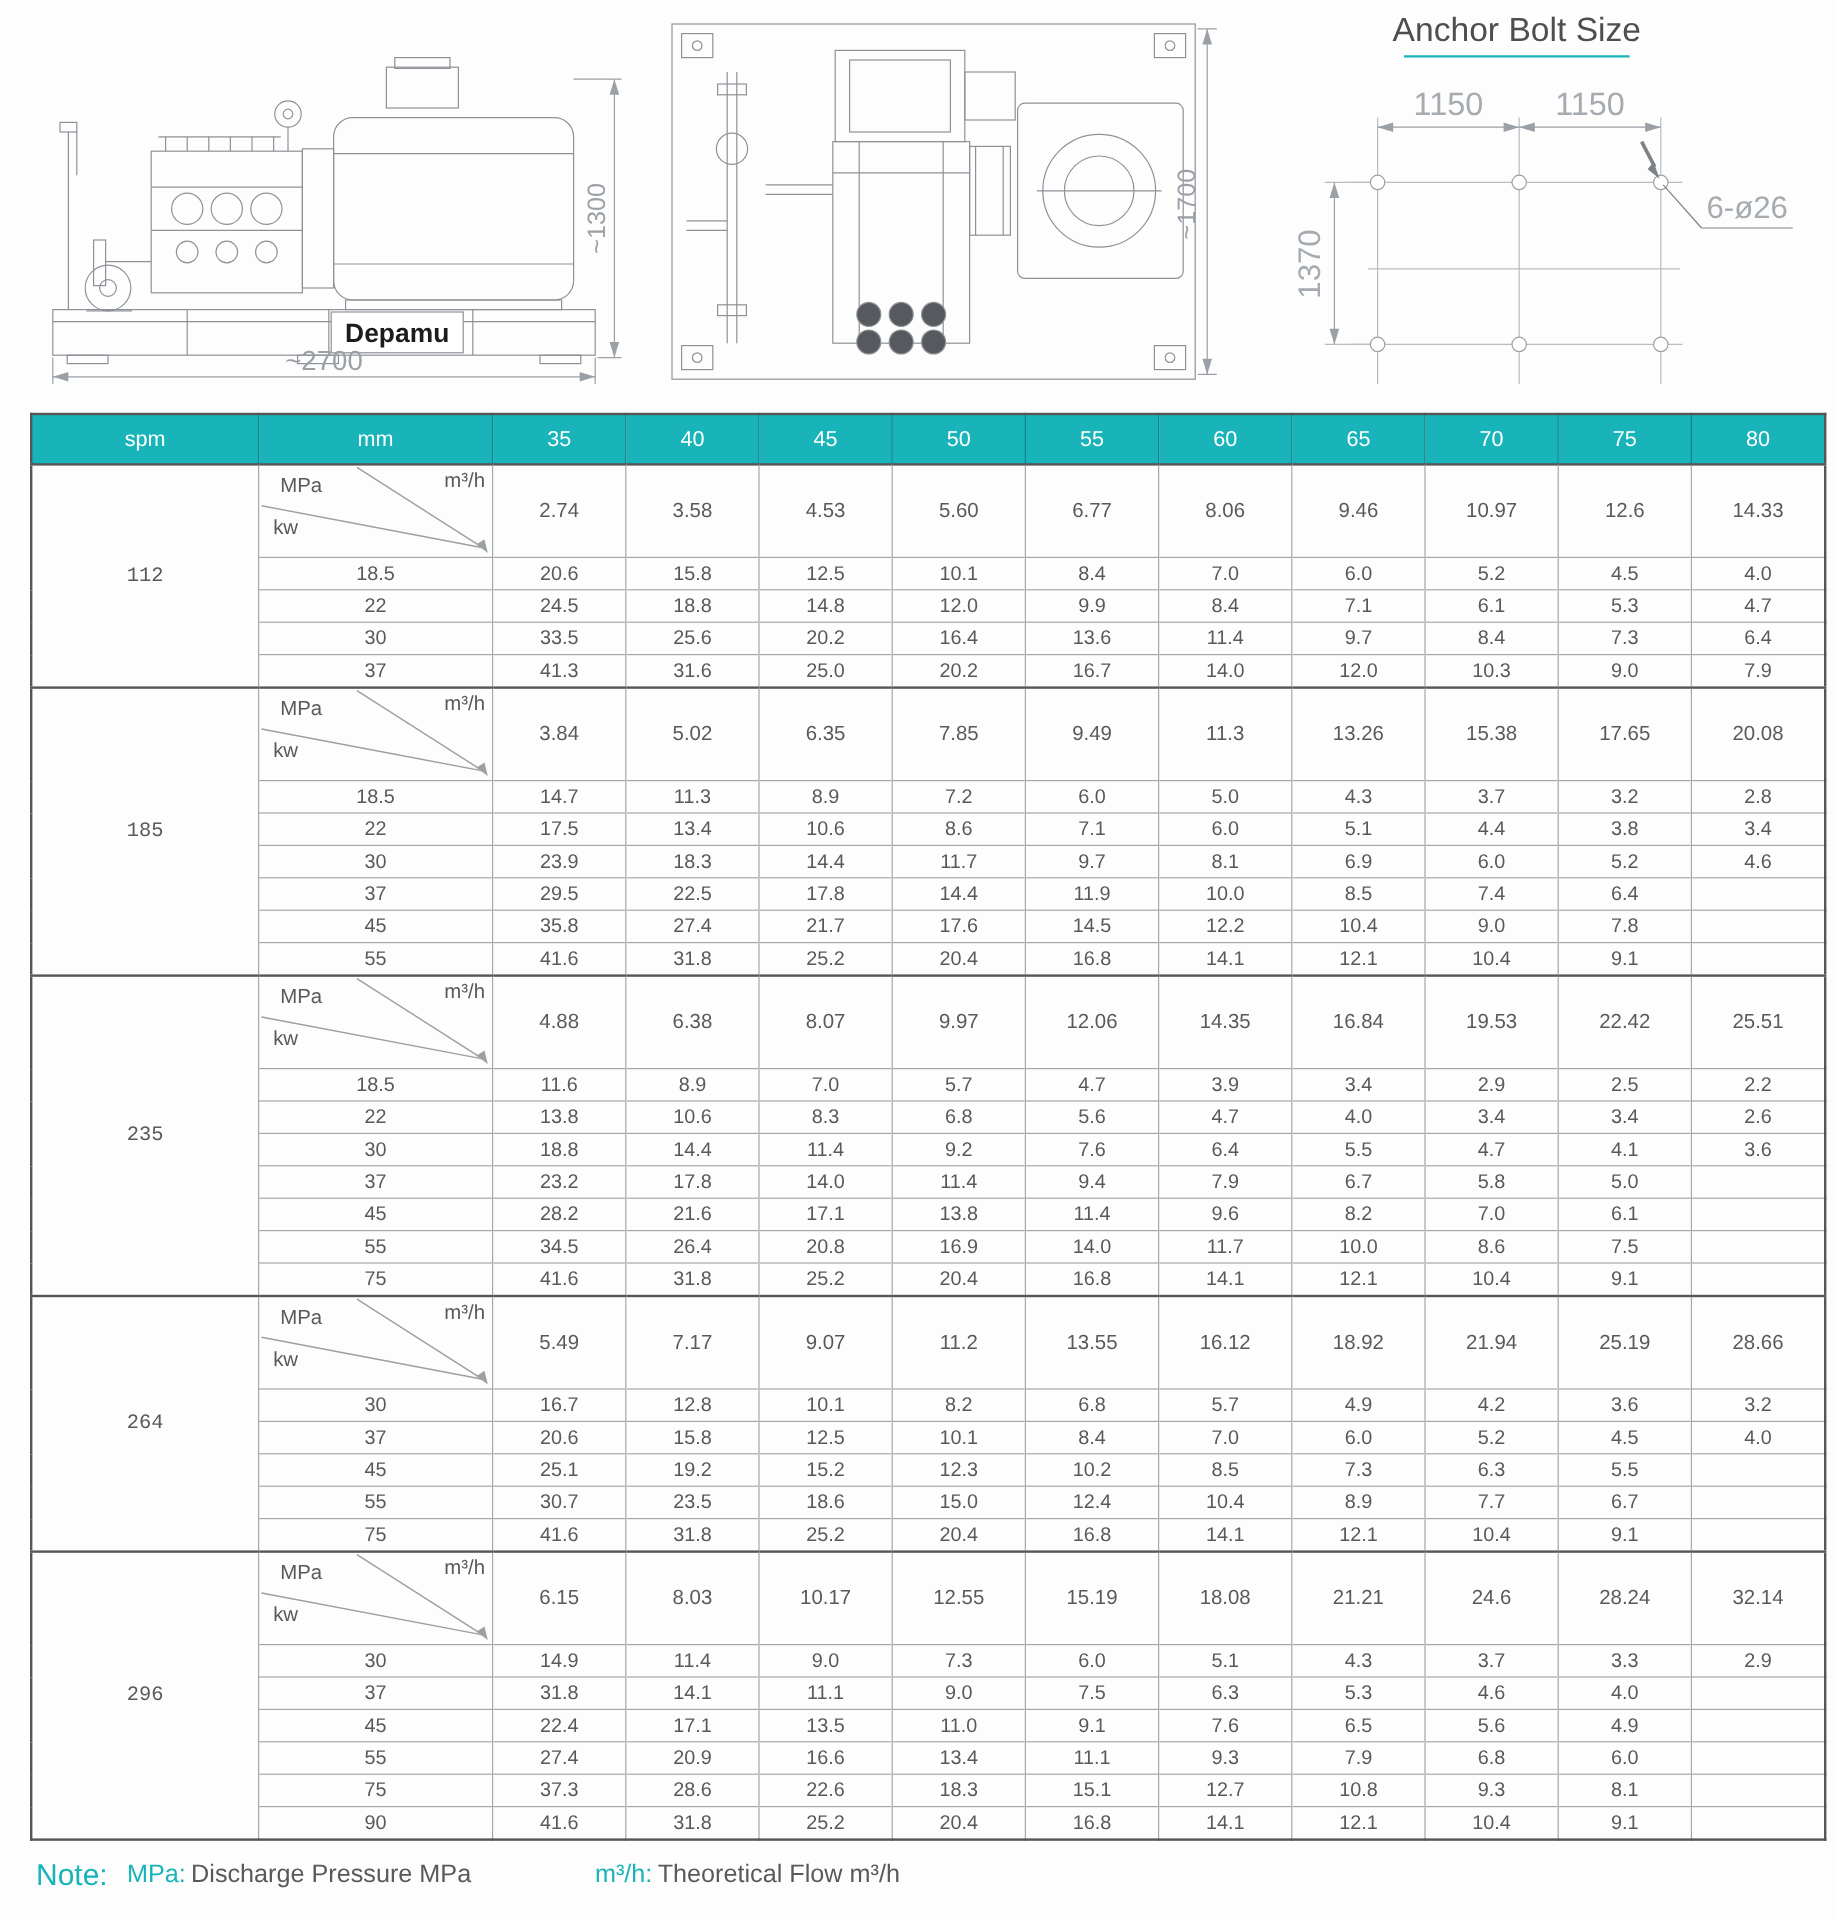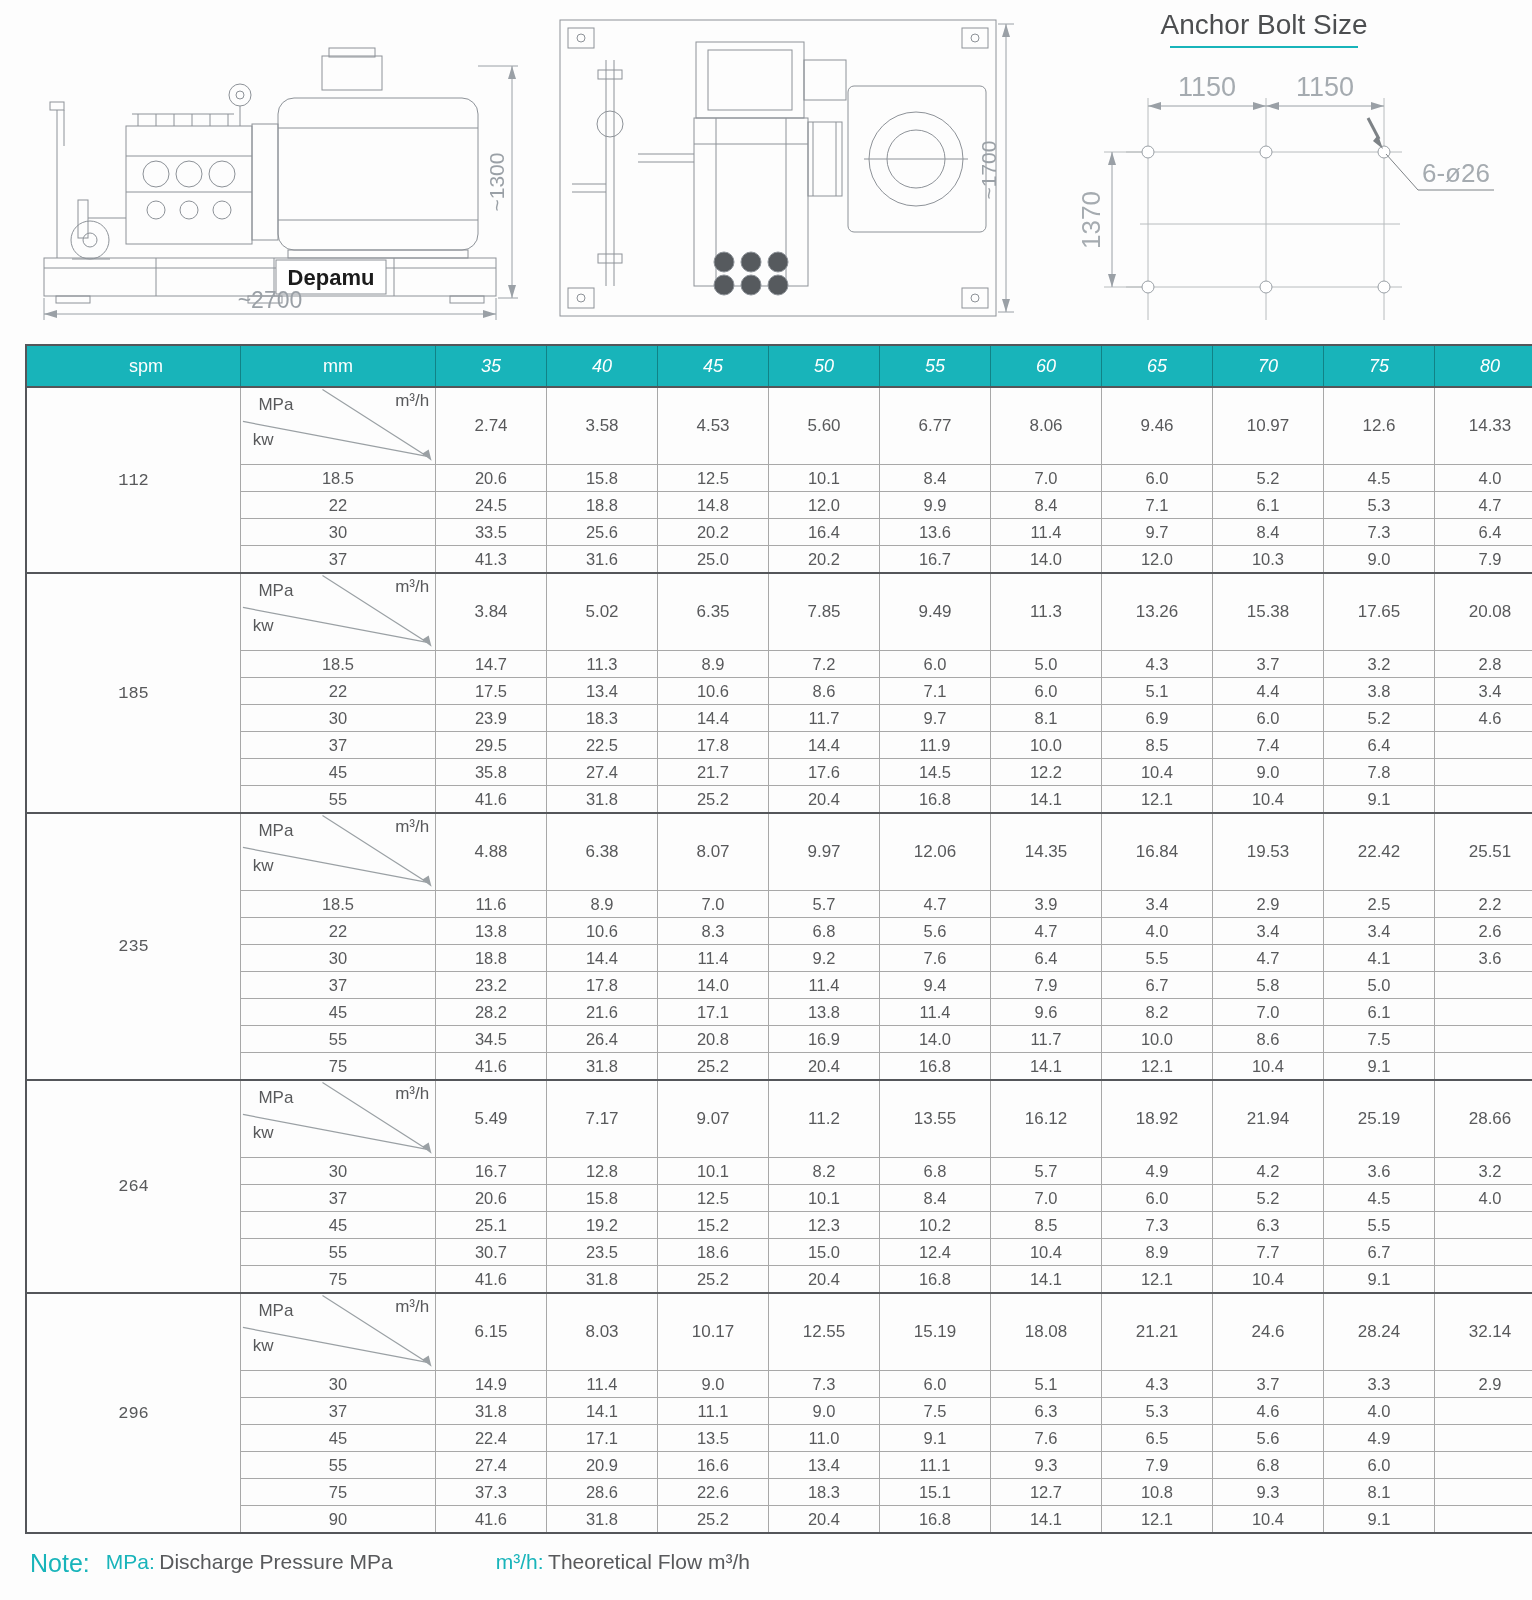--- a/index.html
+++ b/index.html
@@ -10,22 +10,22 @@
   .panel{position:absolute;top:0;}
   .panel text{font-family:"Liberation Sans",sans-serif;}
   #side-view{left:26px;top:6px;}
   #top-view{left:548px;top:4px;}
   #anchor-view{left:1052px;top:2px;}
 
   
   table#spec-table{border-collapse:collapse;table-layout:fixed;width:1482px;margin:4px 0 0 25px;border:2px solid #54565a;}
   #spec-table th,#spec-table td{padding:0;text-align:center;vertical-align:middle;}
   #spec-table thead th{background:#18b4ba;color:#ffffff;font-weight:normal;font-size:18px;height:40px;border-left:1px solid rgba(0,0,0,.28);border-bottom:2px solid #54565a;}
-  #spec-table thead th:first-child{border-left:none;padding-left:25px;}
-  .c-spm{width:188px;} .c-mm{width:194px;} .c-val{width:110px;font-style:italic;}
+  #spec-table thead th:first-child{border-left:none;}
+  .c-spm{width:188px;} .c-mm{width:194px;} .c-val{width:110px;}
   tbody.group tr:first-child td{border-top:2px solid #54565a;}
   td.spm-cell{font-size:17px;border-right:1px solid #a8a8a8;font-family:Liberation Mono, monospace;}
   td.flow-cell,td.val-cell,td.mpa-cell{border-left:1px solid #a8a8a8;font-size:16.5px;}
   tr.flow-row td{height:76px;}
   tr.flow-row td.flow-cell{font-size:17px;}
   tr.kw-row td{height:26px;border-top:1px solid #a8a8a8;}
   td.corner-cell{position:relative;border-left:1px solid #a8a8a8;}
   .c-mpa{position:absolute;left:9%;top:9%;font-size:17px;}
   .c-flowlbl{position:absolute;right:3%;top:4%;font-size:17px;}
   .c-kwlbl{position:absolute;left:6%;top:55%;font-size:17px;}

